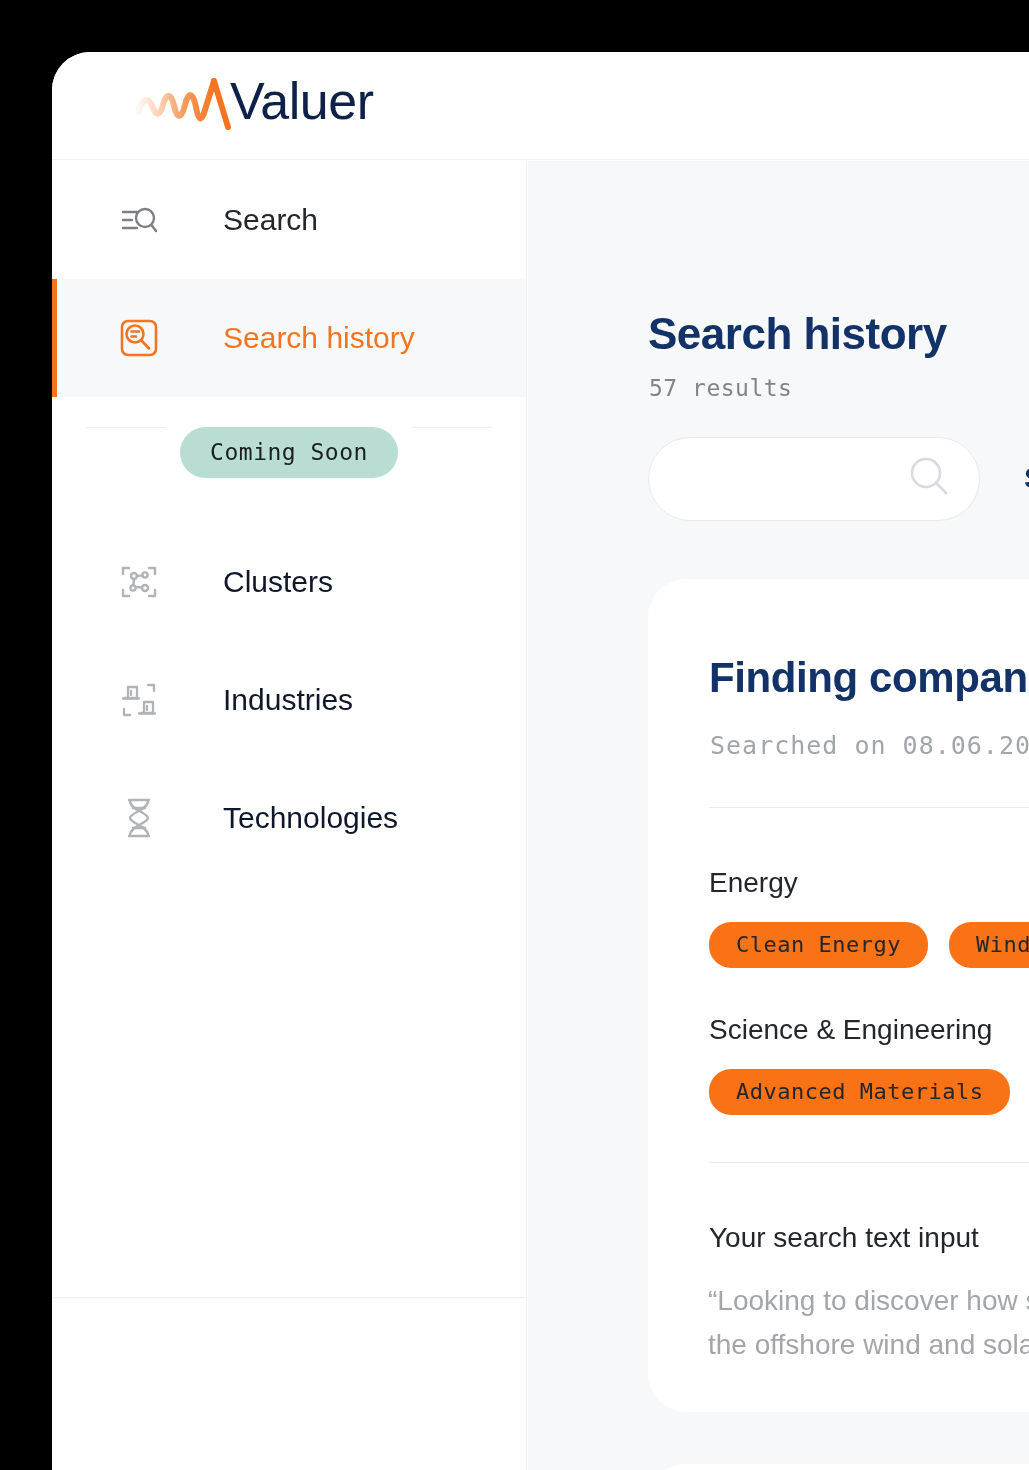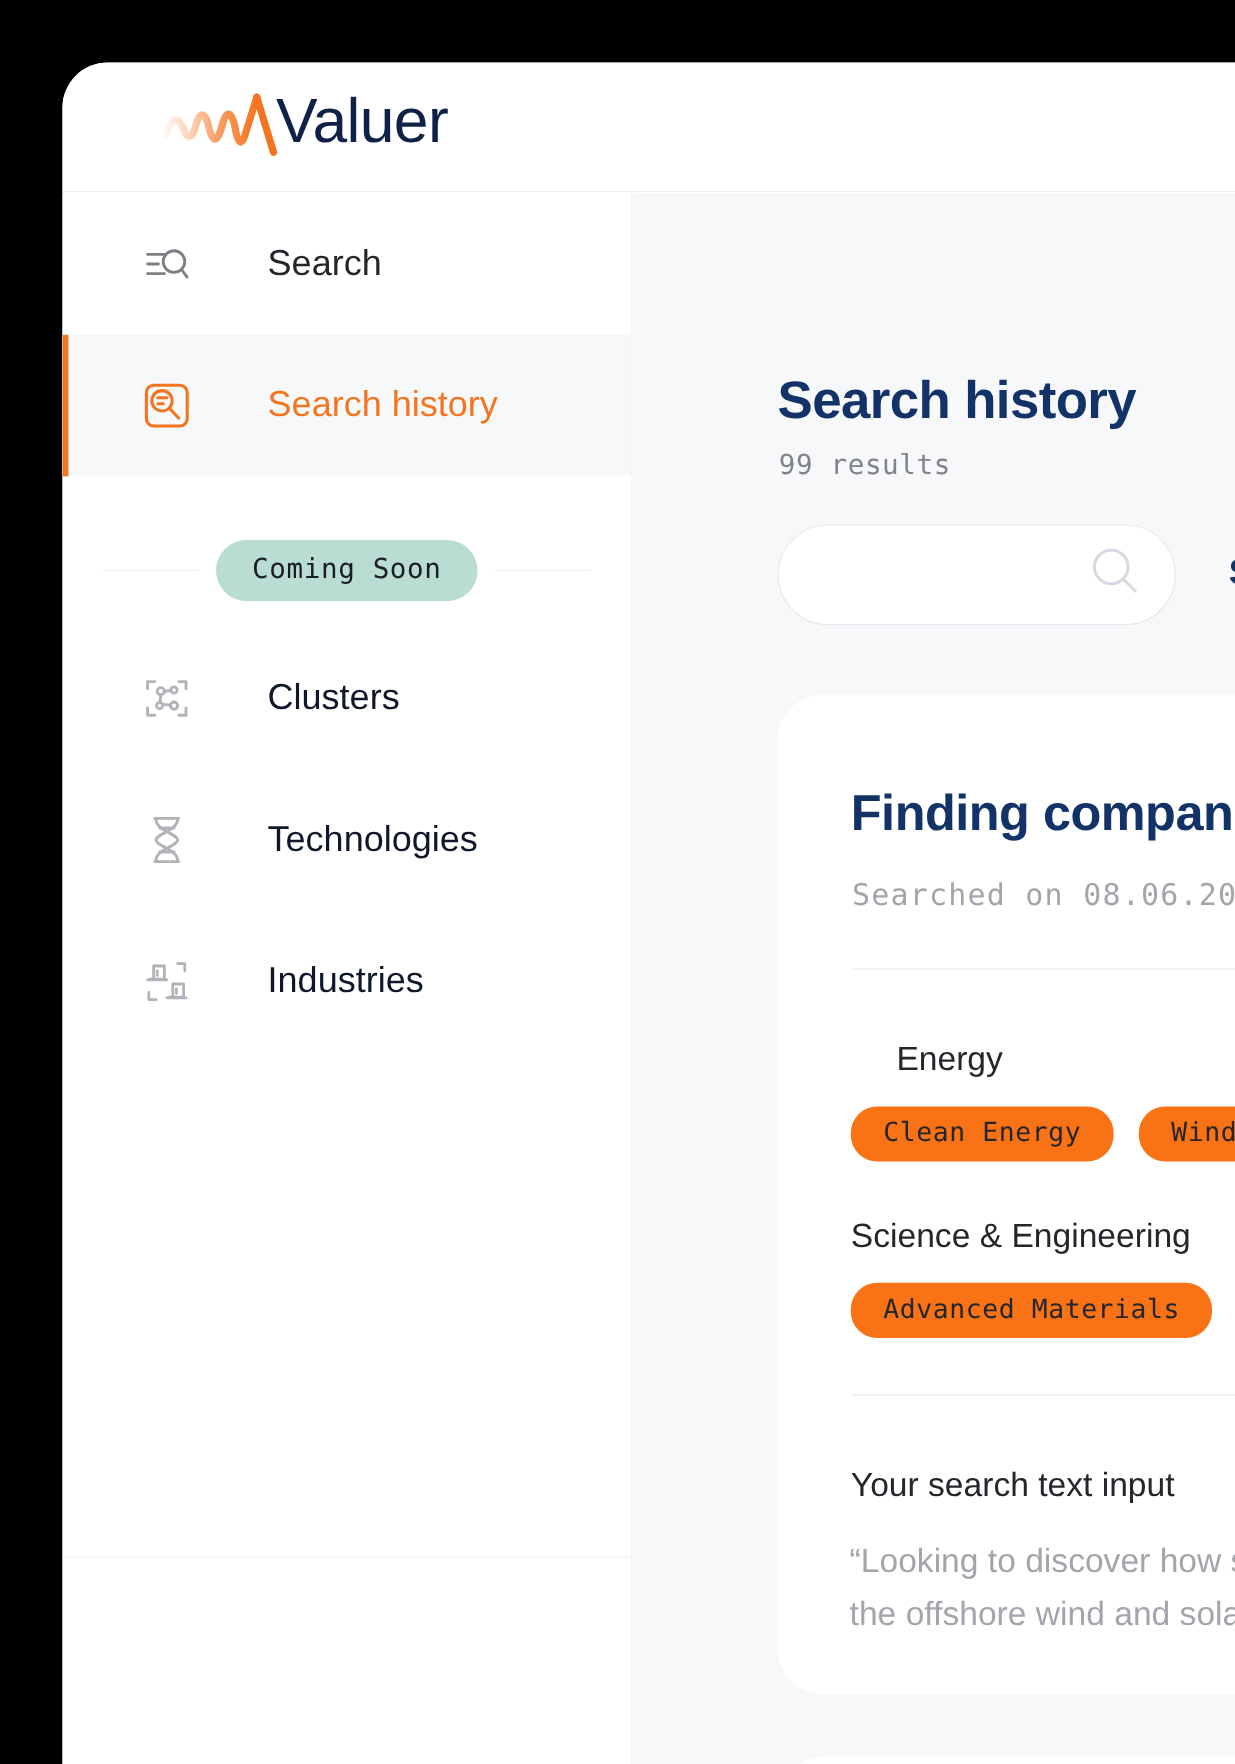--- a/index.html
+++ b/index.html
@@ -89,21 +89,21 @@
     line-height: 1;
     color: #23262b;
     white-space: nowrap;
   }
   .nav-item.active .nav-label { color: #f4741f; }
   .nav-item.disabled .nav-label { color: #0f172a; }
 
   
   #coming-soon-row {
     display: flex;
-    align-items: center;
+    align-items: flex-start;
     height: 96px;
     padding: 0 34px;
     margin-top: 30px;
   }
   .cs-line {
     flex: 1 1 auto;
     height: 1px;
     background: #eceef1;
   }
   #coming-soon-badge {
@@ -231,21 +231,21 @@
   #rule-1 { top: 228px; }
   #rule-2 { top: 583px; }
 
   .cat-heading {
     position: absolute;
     left: 61px;
     font-size: 28px;
     color: #23262b;
     white-space: nowrap;
   }
-  #cat-energy { top: 288px; margin-left: 38px; }
+  #cat-energy { top: 288px; }
   #cat-science { top: 435px; }
 
   .tag-row {
     position: absolute;
     left: 61px;
     display: flex;
     gap: 21px;
     white-space: nowrap;
   }
   #tags-energy { top: 343px; }
@@ -361,59 +361,59 @@
             <line x1="14" y1="16" x2="13.3" y2="22.4"></line>
             <line x1="16" y1="24" x2="22" y2="24.6"></line>
           </g>
         </svg>
       </span>
       <span class="nav-label">Clusters</span>
     </div>
 
     <div class="nav-item disabled">
       <span class="nav-icon">
-        <svg width="30" height="40" viewBox="0 0 30 40">
-          <g stroke="#b0b4b9" stroke-width="2.4" fill="none" stroke-linecap="round">
-            <line x1="5" y1="2" x2="25" y2="2"></line>
-            <line x1="5" y1="38" x2="25" y2="38"></line>
-            <path d="M6 3 C6 12 24 15 24 20 C24 25 6 28 6 37"></path>
-            <path d="M24 3 C24 12 6 15 6 20 C6 25 24 28 24 37"></path>
-            <line x1="9" y1="10" x2="21" y2="10"></line>
-            <line x1="9" y1="30" x2="21" y2="30"></line>
-          </g>
-        </svg>
-      </span>
-      <span class="nav-label">Technologies</span>
-    </div>
-
-    <div class="nav-item disabled">
-      <span class="nav-icon">
         <svg width="38" height="38" viewBox="0 0 38 38">
           <g stroke="#b0b4b9" stroke-width="2.3" fill="none" stroke-linecap="round" stroke-linejoin="round">
             <path d="M28 4 H34 V10"></path>
             <path d="M10 34 H4 V28"></path>
             <path d="M5 17 H17 V6 H8 V17"></path>
             <line x1="11" y1="10" x2="11" y2="14"></line>
             <line x1="3" y1="17.5" x2="19" y2="17.5"></line>
             <path d="M21 32 H33 V21 H24 V32"></path>
             <line x1="27" y1="25" x2="27" y2="29"></line>
             <line x1="19" y1="32.5" x2="35" y2="32.5"></line>
           </g>
         </svg>
       </span>
       <span class="nav-label">Industries</span>
     </div>
 
+    <div class="nav-item disabled">
+      <span class="nav-icon">
+        <svg width="30" height="40" viewBox="0 0 30 40">
+          <g stroke="#b0b4b9" stroke-width="2.4" fill="none" stroke-linecap="round">
+            <line x1="5" y1="2" x2="25" y2="2"></line>
+            <line x1="5" y1="38" x2="25" y2="38"></line>
+            <path d="M6 3 C6 12 24 15 24 20 C24 25 6 28 6 37"></path>
+            <path d="M24 3 C24 12 6 15 6 20 C6 25 24 28 24 37"></path>
+            <line x1="9" y1="10" x2="21" y2="10"></line>
+            <line x1="9" y1="30" x2="21" y2="30"></line>
+          </g>
+        </svg>
+      </span>
+      <span class="nav-label">Technologies</span>
+    </div>
+
     <div id="sidebar-divider"></div>
   </nav>
 
   <main id="main">
 
     <h1 id="page-title">Search history</h1>
-    <div id="results-count">99 results</div>
+    <div id="results-count">57 results</div>
 
     <div id="search-box">
       <input id="search-input" type="text" placeholder="" value="" style="">
       <span id="search-magnifier">
         <svg width="48" height="48" viewBox="0 0 48 48">
           <g stroke="#d7dbe1" stroke-width="2.6" fill="none" stroke-linecap="round">
             <circle cx="21" cy="20" r="14"></circle>
             <line x1="31" y1="30" x2="41" y2="40"></line>
           </g>
         </svg>

